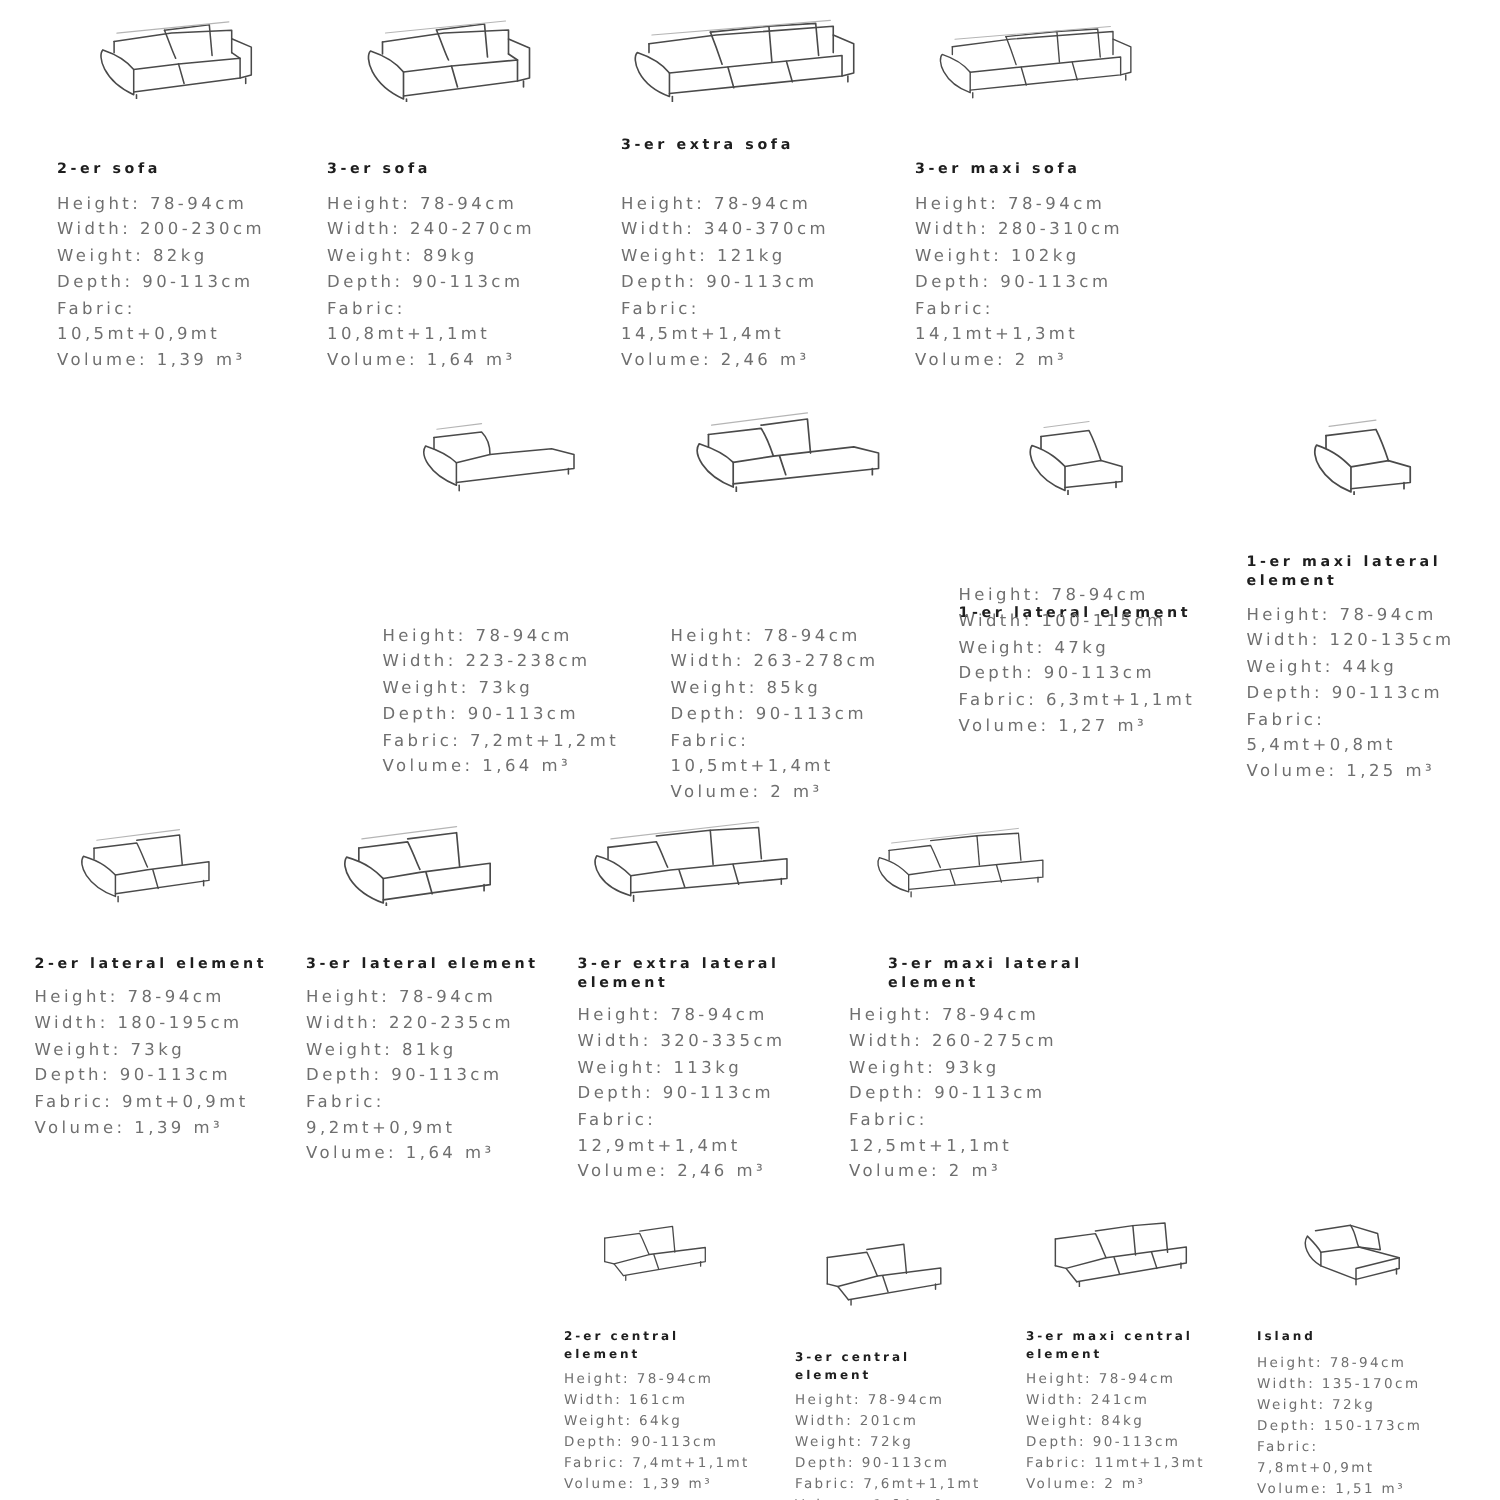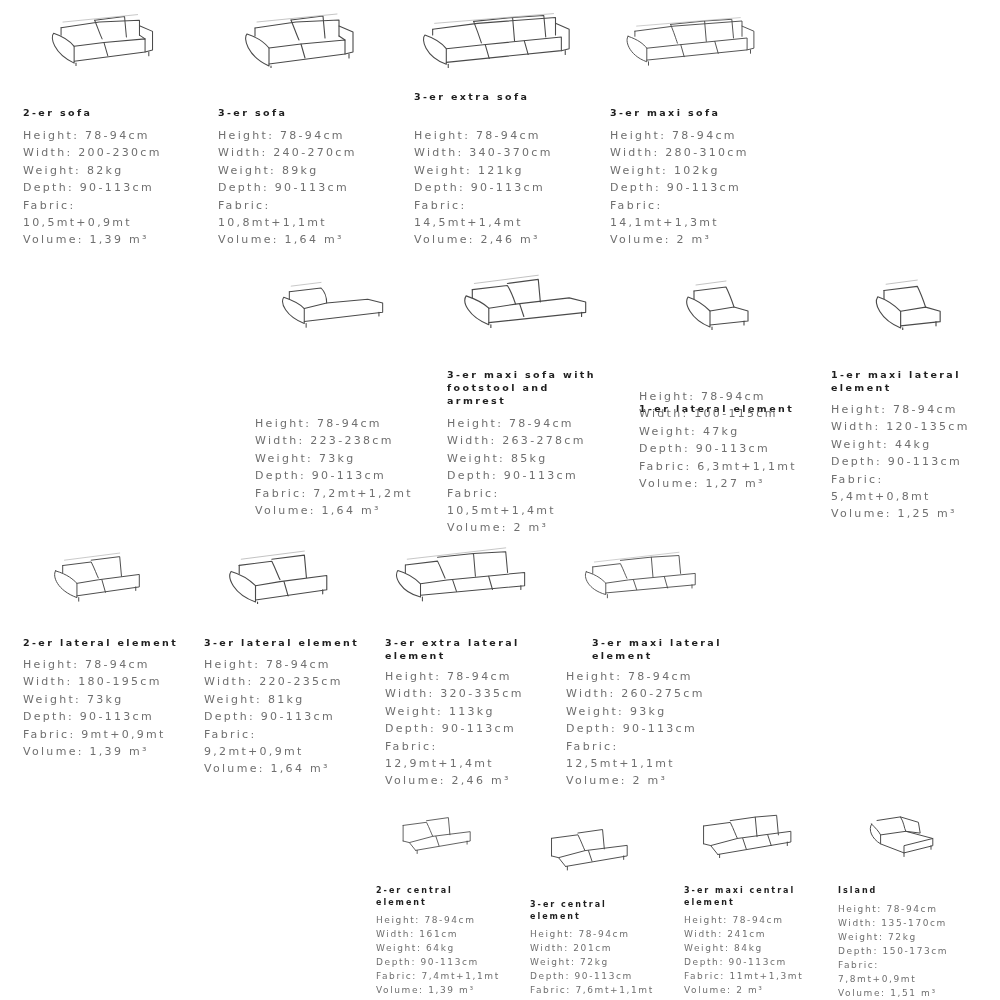--- a/index.html
+++ b/index.html
@@ -143,21 +143,21 @@
       <path d="M4 14 C0 20 4 30 14 36 L14 26 C12 22 8 18 4 14 Z"></path>
       <path d="M36 6 L56 12 L58 24 L42 22"></path>
       <path d="M14 26 L42 22 L72 30 L72 38 L40 46 L14 36"></path>
       <path d="M40 46 L40 38 L72 30"></path>
       <line x1="40" y1="46" x2="40" y2="50"></line>
       <line x1="70" y1="38" x2="70" y2="42"></line>
     </symbol>
   </defs>
 </svg>
 
-<div class="item L" style="left:0;top:0;width:200px;height:250px;">
+<div class="item L" style="left:15px;top:0;width:200px;height:250px;">
   <div class="drawing" style="left:48px;top:8px;">
       <svg width="112" height="58">
         <use href="#sym-sofa2"></use>
       </svg>
     </div>
   <div class="title" style="left:23px;top:106px;">2-er sofa</div>
   <div class="specs" style="left:23px;top:127px;">
     <div>Height: 78-94cm</div>
     <div>Width: 200-230cm</div>
     <div>Weight: 82kg</div>
@@ -237,23 +237,20 @@
     <div>Volume: 1,64 m³</div>
   </div>
 </div>
 
 <div class="item L" style="left:424px;top:260px;width:200px;height:270px;">
   <div class="drawing" style="left:38px;top:14px;">
       <svg width="134" height="54">
         <use href="#sym-chaise2"></use>
       </svg>
     </div>
-  <div class="title" style="left:23px;top:108px;">3-er maxi sofa with
-footstool and
-armrest</div>
   <div class="specs" style="left:23px;top:155px;">
     <div>Height: 78-94cm</div>
     <div>Width: 263-278cm</div>
     <div>Weight: 85kg</div>
     <div>Depth: 90-113cm</div>
     <div>Fabric:
 10,5mt+1,4mt</div>
     <div>Volume: 2 m³</div>
   </div>
 </div>

